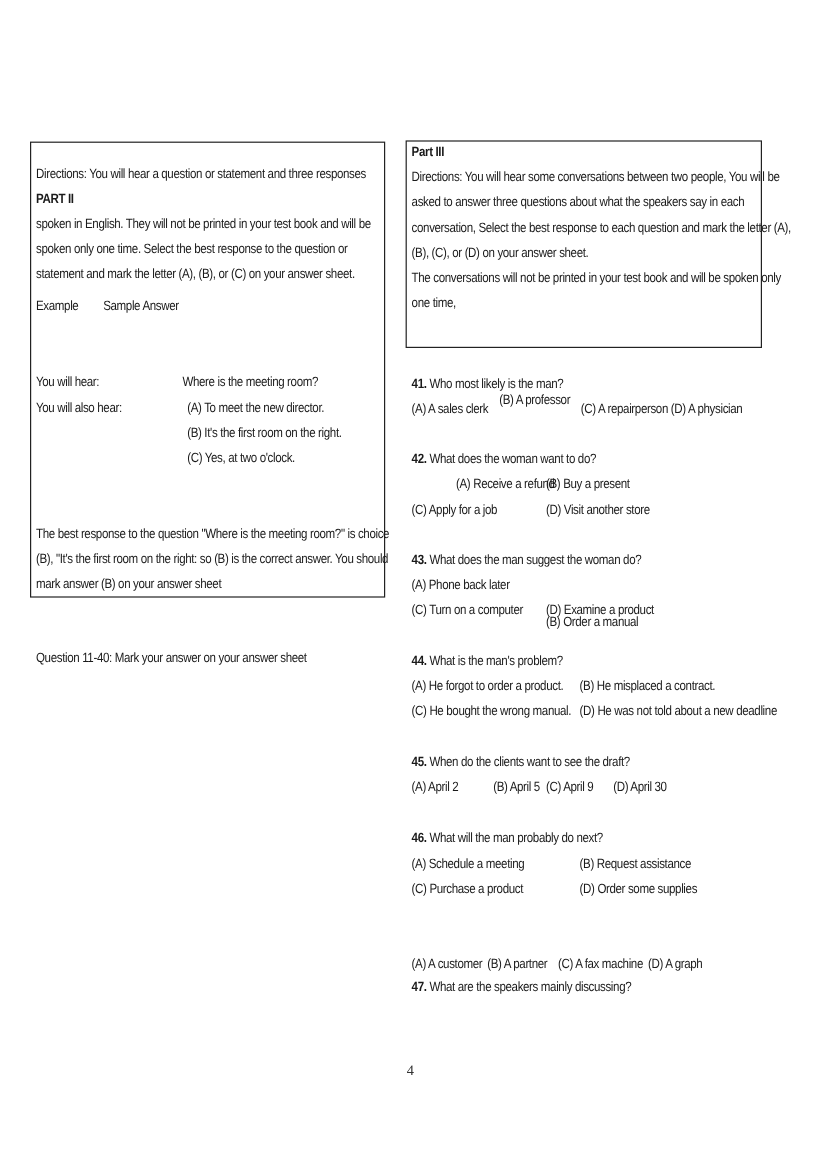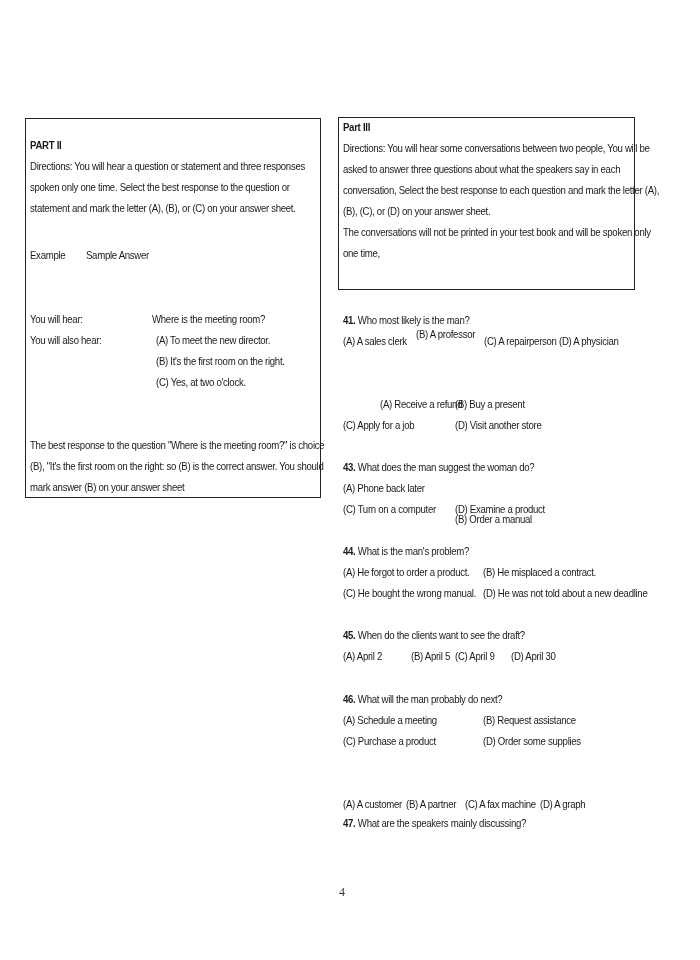--- a/index.html
+++ b/index.html
@@ -73,22 +73,23 @@
     }
   </style>
 </head>
 <body>
 
 <div class="page">
 
   <div class="box" id="box-part2"></div>
 
   <div class="abs narrow" style="left:30px; top:135px;">
+    <span class="line"><span class="cond">Directions: You will hear a question or statement and three responses</span></span>
     <span class="line title"><span class="cond">PART II</span></span>
-    <span class="line"><span class="cond">Directions: You will hear a question or statement and three responses</span></span>
+    <span class="line"><span class="cond">spoken in English. They will not be printed in your test book and will be</span></span>
     <span class="line"><span class="cond">spoken only one time. Select the best response to the question or</span></span>
     <span class="line"><span class="cond">statement and mark the letter (A), (B), or (C) on your answer sheet.</span></span>
   </div>
 
   <div class="abs narrow" style="left:30px; top:245px;"><span class="cond">Example</span></div>
   <div class="abs narrow" style="left:86px; top:245px;"><span class="cond">Sample Answer</span></div>
 
   <div class="abs narrow" style="left:30px; top:309px;"><span class="cond">You will hear:</span></div>
   <div class="abs narrow" style="left:152px; top:309px;"><span class="cond">Where is the meeting room?</span></div>
 
@@ -98,20 +99,21 @@
     <span class="line"><span class="cond">(B) It's the first room on the right.</span></span>
     <span class="line"><span class="cond">(C) Yes, at two o'clock.</span></span>
   </div>
 
   <div class="abs narrow" style="left:30px; top:435px;">
     <span class="line"><span class="cond">The best response to the question "Where is the meeting room?" is choice</span></span>
     <span class="line"><span class="cond">(B), "It's the first room on the right: so (B) is the correct answer. You should</span></span>
     <span class="line"><span class="cond">mark answer (B) on your answer sheet</span></span>
   </div>
 
+  <div class="abs narrow" style="left:30px; top:539px;"><span class="cond">Question 11-40: Mark your answer on your answer sheet</span></div>
 
   <div class="box" id="box-part3"></div>
 
   <div class="abs narrow" style="left:343px; top:117px;">
     <span class="line title"><span class="cond">Part III</span></span>
     <span class="line"><span class="cond">Directions: You will hear some conversations between two people, You will be</span></span>
     <span class="line"><span class="cond">asked to answer three questions about what the speakers say in each</span></span>
     <span class="line"><span class="cond">conversation, Select the best response to each question and mark the letter (A),</span></span>
     <span class="line"><span class="cond">(B), (C), or (D) on your answer sheet.</span></span>
     <span class="line"><span class="cond">The conversations will not be printed in your test book and will be spoken only</span></span>
@@ -119,20 +121,23 @@
   </div>
 
   <div class="abs narrow" style="left:343px; top:310px;">
     <span class="cond"><span class="qnum">41.</span> <span>Who most likely is the man?</span></span>
   </div>
   <div class="opt narrow" style="left:343px; top:331px;"><span class="cond">(A) A sales clerk</span></div>
   <div class="opt narrow" style="left:416px; top:324px;text-align:center;"><span class="cond">(B) A professor</span></div>
   <div class="opt narrow" style="left:484px; top:331px;"><span class="cond">(C) A repairperson</span></div>
   <div class="opt narrow" style="left:559px; top:331px;"><span class="cond">(D) A physician</span></div>
 
+  <div class="abs narrow" style="left:343px; top:373px;">
+    <span class="cond"><span class="qnum">42.</span> <span>What does the woman want to do?</span></span>
+  </div>
   <div class="opt narrow" style="left:343px; top:394px;margin-left:37px;"><span class="cond">(A) Receive a refund</span></div>
   <div class="opt narrow" style="left:455px; top:394px;"><span class="cond">(B) Buy a present</span></div>
   <div class="opt narrow" style="left:343px; top:415px;"><span class="cond">(C) Apply for a job</span></div>
   <div class="opt narrow" style="left:455px; top:415px;"><span class="cond">(D) Visit another store</span></div>
 
   <div class="abs narrow" style="left:343px; top:457px;">
     <span class="cond"><span class="qnum">43.</span> <span>What does the man suggest the woman do?</span></span>
   </div>
   <div class="opt narrow" style="left:343px; top:478px;"><span class="cond">(A) Phone back later</span></div>
   <div class="opt narrow" style="left:455px; top:478px;margin-top:31px;"><span class="cond">(B) Order a manual</span></div>

